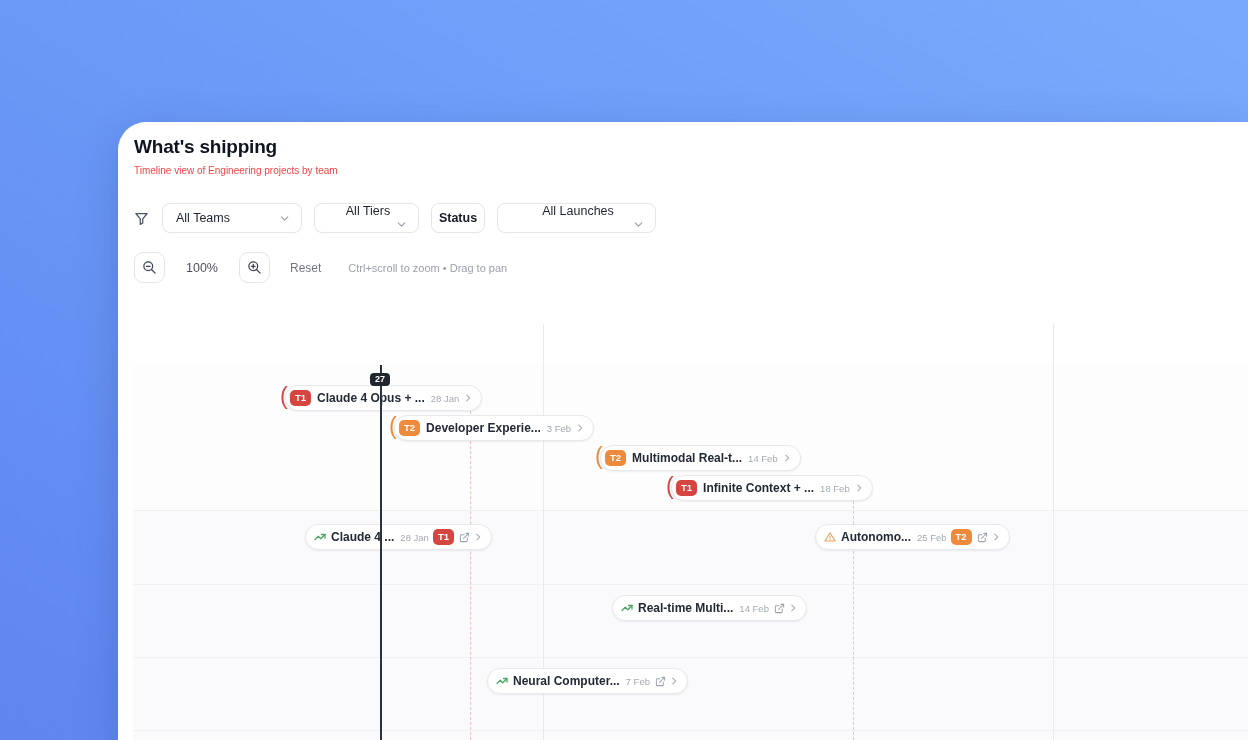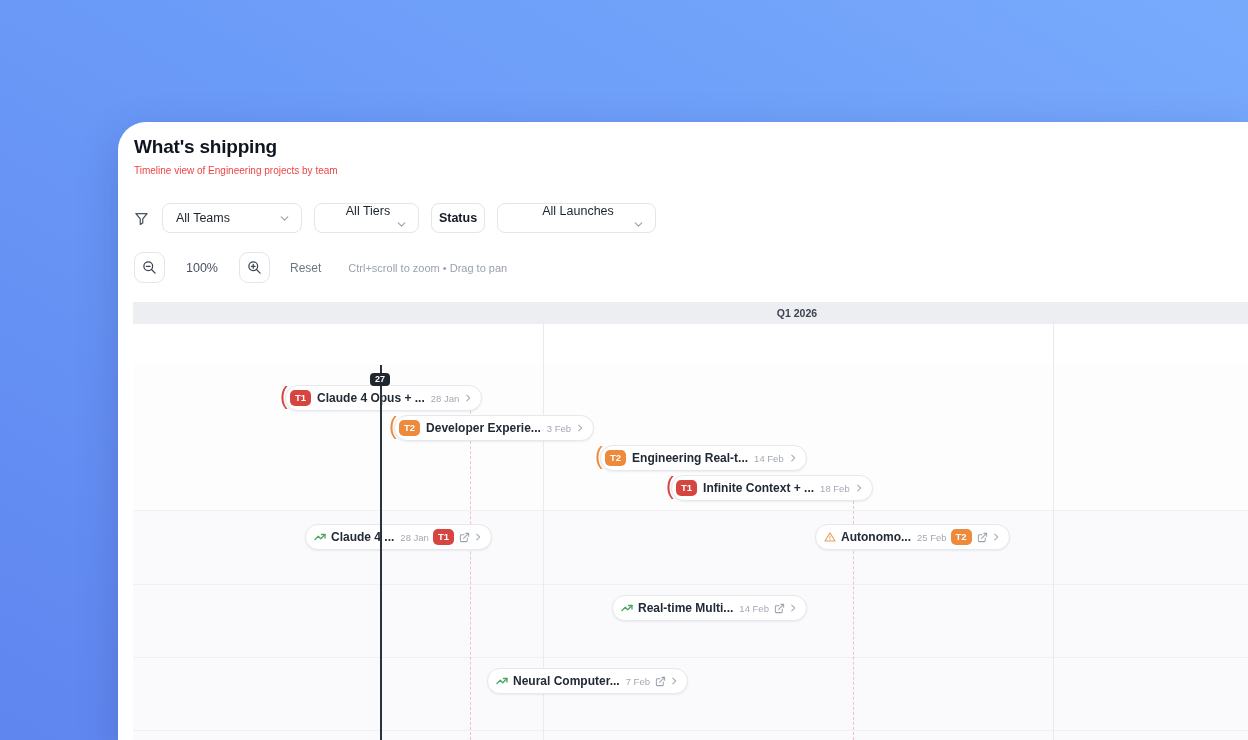--- a/index.html
+++ b/index.html
@@ -148,23 +148,20 @@
           <line x1="15.2" y1="15.2" x2="21" y2="21"></line>
           <line x1="7" y1="10" x2="13" y2="10"></line>
           <line x1="10" y1="7" x2="10" y2="13"></line>
         </svg>
     </div>
     <span class="reset">Reset</span>
     <span class="hint">Ctrl+scroll to zoom • Drag to pan</span>
   </div>
 
   <div class="timeline">
-    <div class="q-bar">
-      <span class="q-label" style="left: 664px;">Q1 2026</span>
-    </div>
     <div class="boundary" style="left: 410px;"></div>
     <div class="boundary" style="left: 920px;"></div>
 
     <div class="t-body">
       <div class="trow r1"></div>
       <div class="trow r2"></div>
       <div class="trow r3"></div>
       <div class="trow r4"></div>
       <div class="trow r5"></div>
       <div class="today-line" style="left: 247px;"></div>
@@ -185,21 +182,21 @@
     <span class="tier-badge" style="background: rgb(237, 138, 60);">T2</span>
     <span class="pill-title">Developer Experie...</span>
     <span class="pill-date">3 Feb</span>
     <svg class="chev-r" viewBox="0 0 24 24" fill="none" stroke="currentColor" stroke-width="2.6" stroke-linecap="round" stroke-linejoin="round">
             <polyline points="9 5 16 12 9 19"></polyline>
           </svg>
   </div>
         <div class="pill milestone" style="left: 467px; top: 80px;">
     <span class="bracket" style="color: rgb(237, 138, 60);">(</span>
     <span class="tier-badge" style="background: rgb(237, 138, 60);">T2</span>
-    <span class="pill-title">Engineering Real-t...</span>
+    <span class="pill-title">Multimodal Real-t...</span>
     <span class="pill-date">14 Feb</span>
     <svg class="chev-r" viewBox="0 0 24 24" fill="none" stroke="currentColor" stroke-width="2.6" stroke-linecap="round" stroke-linejoin="round">
             <polyline points="9 5 16 12 9 19"></polyline>
           </svg>
   </div>
         <div class="pill milestone" style="left: 538px; top: 110px;">
     <span class="bracket" style="color: rgb(214, 69, 63);">(</span>
     <span class="tier-badge" style="background: rgb(214, 69, 63);">T1</span>
     <span class="pill-title">Infinite Context + ...</span>
     <span class="pill-date">18 Feb</span>

